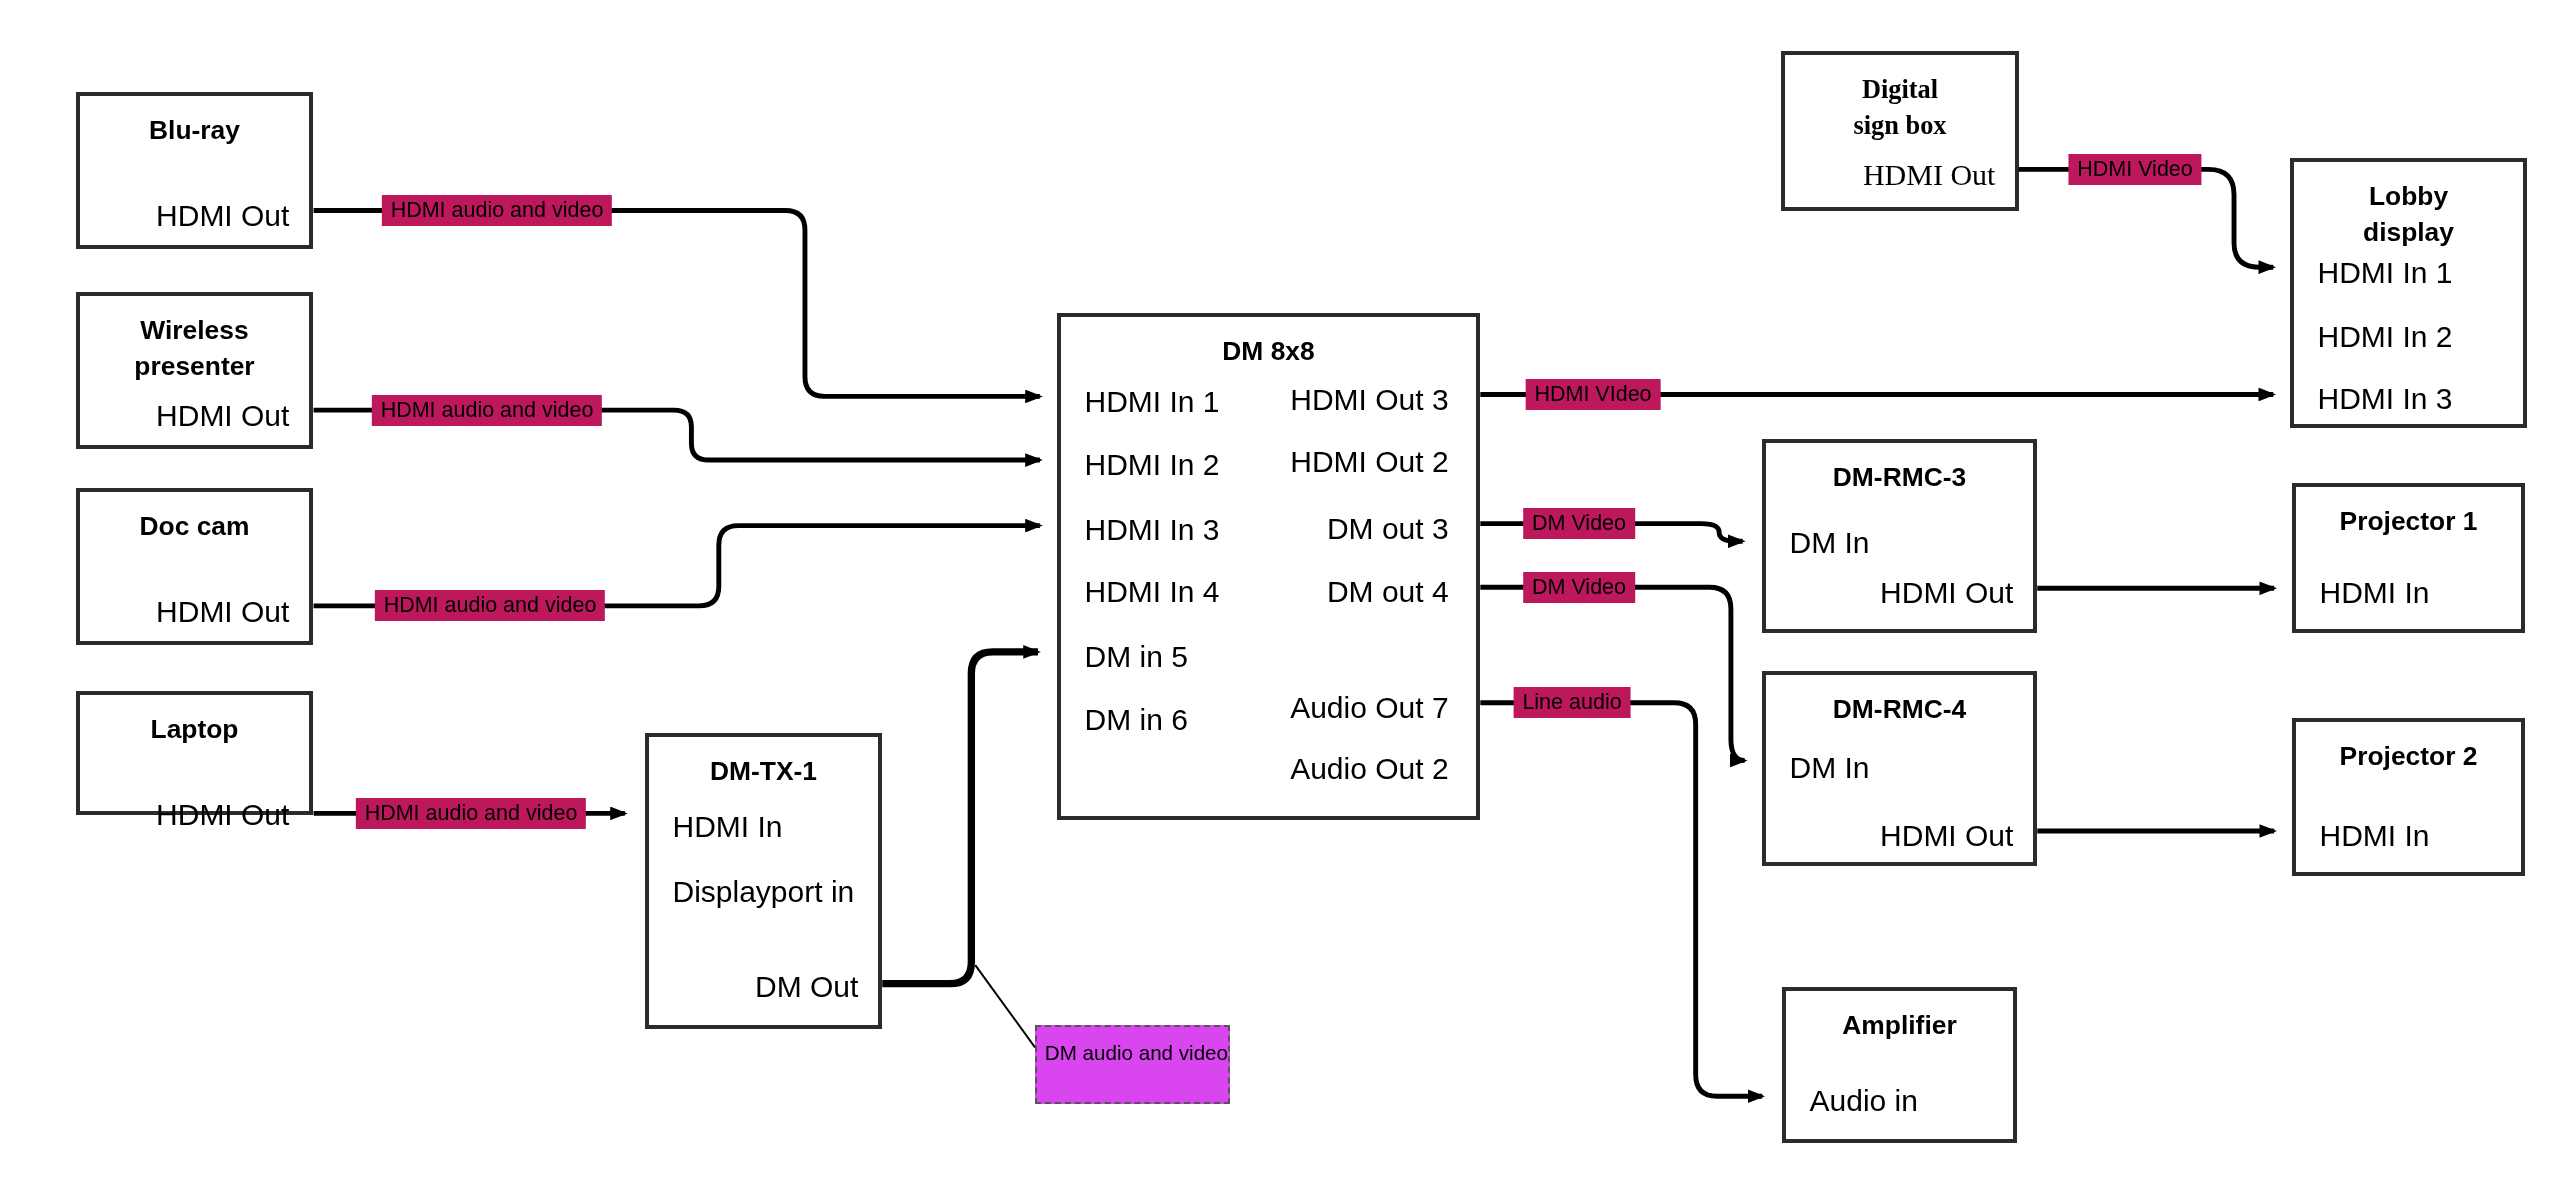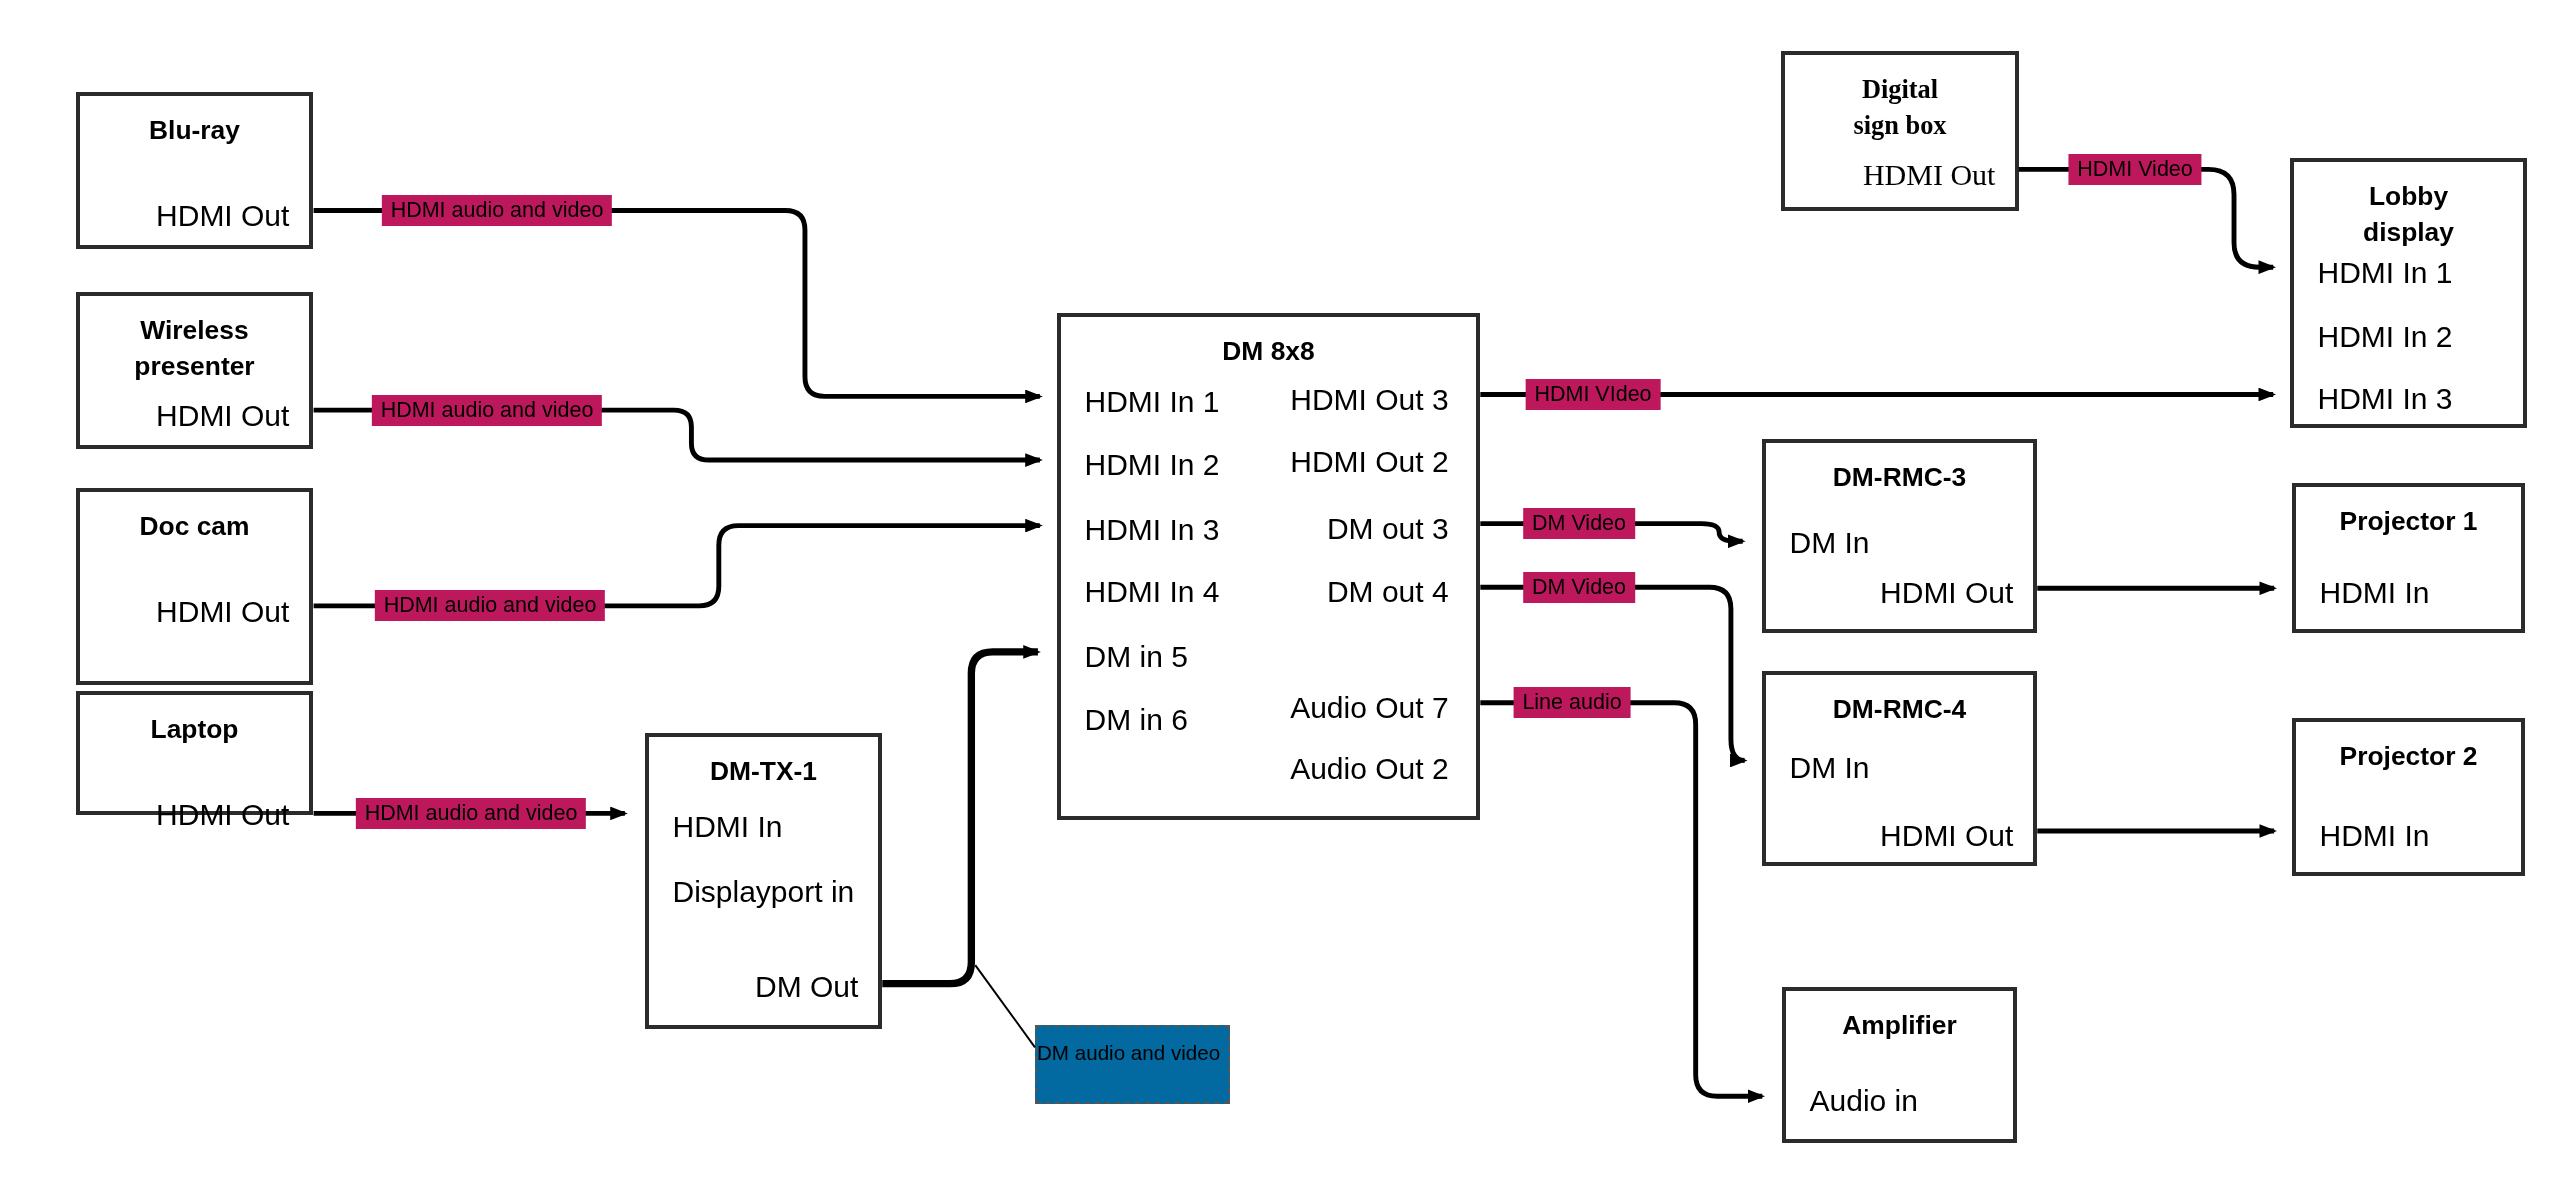--- a/index.html
+++ b/index.html
@@ -20,22 +20,22 @@
     position:absolute;height:31px;line-height:31px;font-size:30px;white-space:nowrap;color:#000;
   }
   .port.left{left:23.5px;}
   .port.right{right:19.6px;text-align:right;}
   .port.right-inset{right:27.4px;text-align:right;}
   .edge-label{
     position:absolute;transform:translateX(-50%);background:#be185d;
     padding:0 8.8px;height:31px;line-height:31px;font-size:21.5px;white-space:nowrap;z-index:30;color:#000;
   }
   .callout{
-    position:absolute;border:2px dashed #555;background:#0369a1;box-sizing:border-box;
-    text-align:left;font-size:20.6px;line-height:26.4px;padding-top:12.7px;z-index:5;color:#000;
+    position:absolute;border:2px dashed #555;background:#d946ef;box-sizing:border-box;
+    text-align:right;font-size:20.6px;line-height:26.4px;padding-top:12.7px;z-index:5;color:#000;
   }
   svg.connectors{position:absolute;left:0;top:0;z-index:20;pointer-events:none;}
   svg.connectors path{fill:none;stroke:#000;}
   .c-thin{stroke-width:5px;}
   .c-thick{stroke-width:7.5px;}
   .c-pointer{stroke-width:2px;}
 </style>
 </head>
 <body>
 
@@ -44,21 +44,21 @@
   <div class="node" style="left:76px;top:92px;width:237px;height:157px;">
     <div class="node-title">Blu-ray</div>
     <div class="port right" style="top:104px;">HDMI Out</div>
   </div>
 
   <div class="node" style="left:76px;top:292px;width:237px;height:157px;">
     <div class="node-title narrow">Wireless presenter</div>
     <div class="port right" style="top:104px;">HDMI Out</div>
   </div>
 
-  <div class="node" style="left:76px;top:488px;width:237px;height:197px;">
+  <div class="node" style="left:76px;top:488px;width:237px;height:157px;">
     <div class="node-title">Doc cam</div>
     <div class="port right" style="top:104px;">HDMI Out</div>
   </div>
 
   <div class="node" style="left:76px;top:691px;width:237px;height:124px;">
     <div class="node-title">Laptop</div>
     <div class="port right" style="top:104px;">HDMI Out</div>
   </div>
 
   <div class="node" style="left:645px;top:733px;width:237px;height:296px;">

